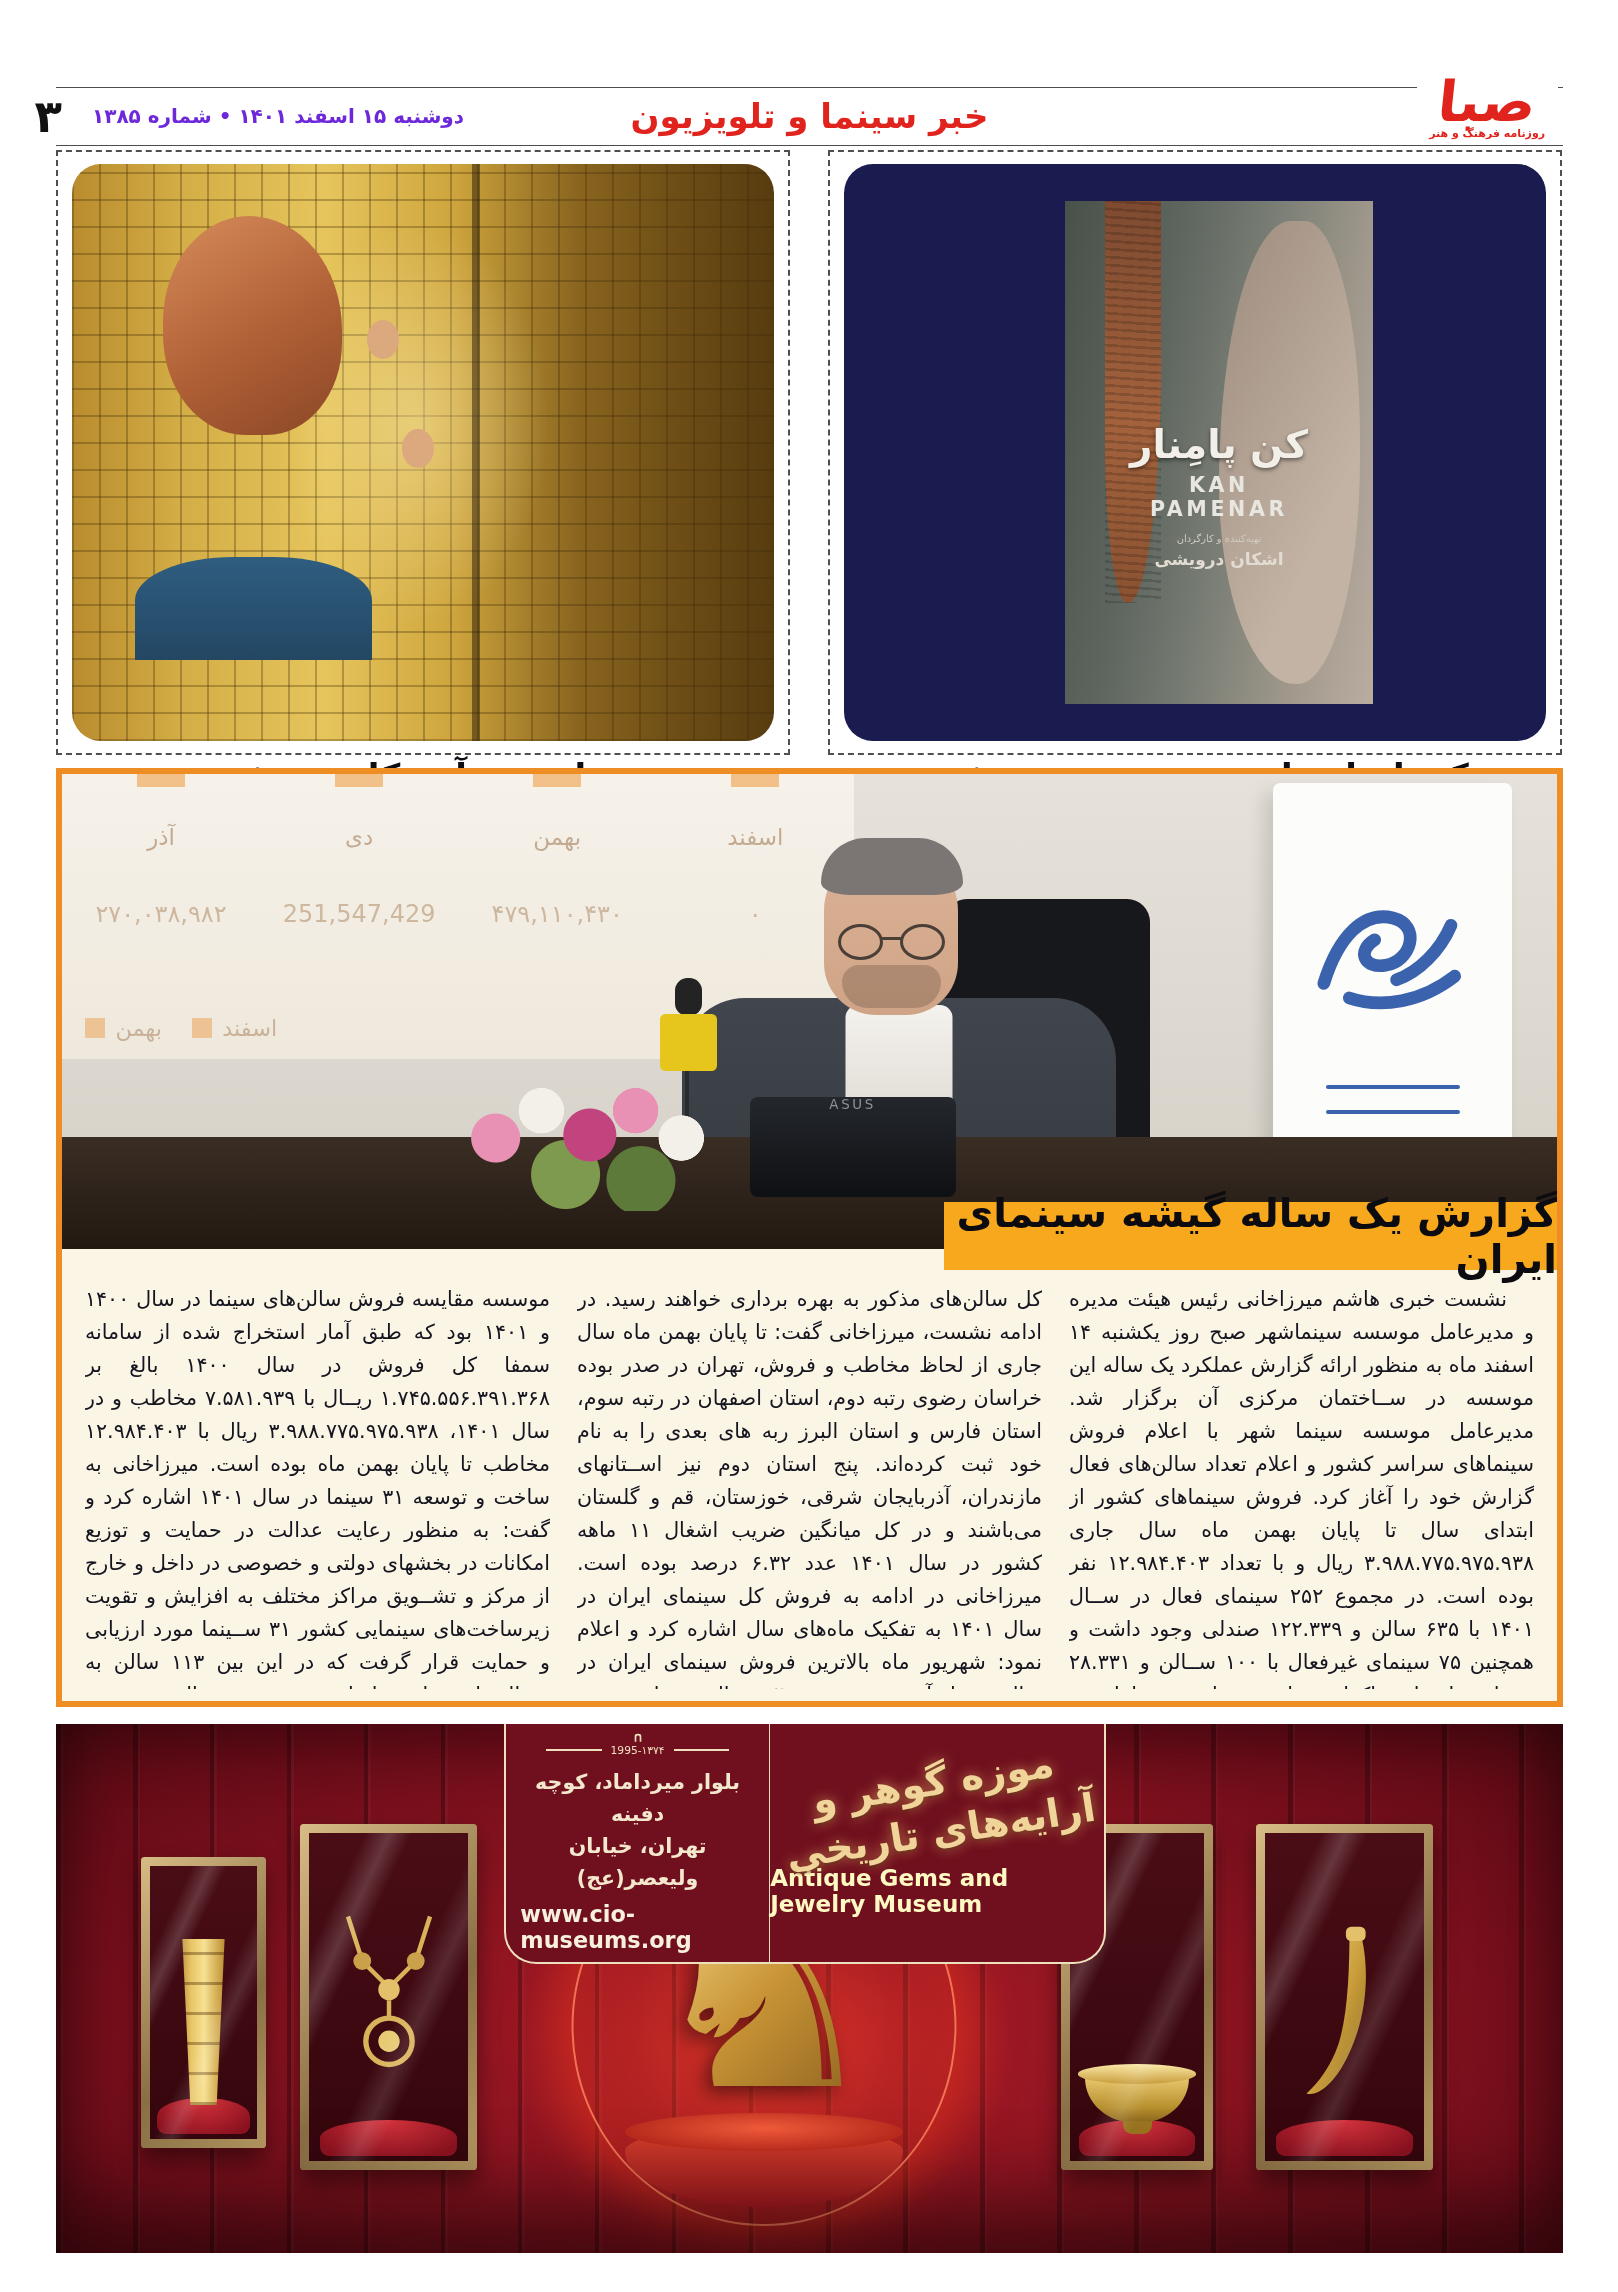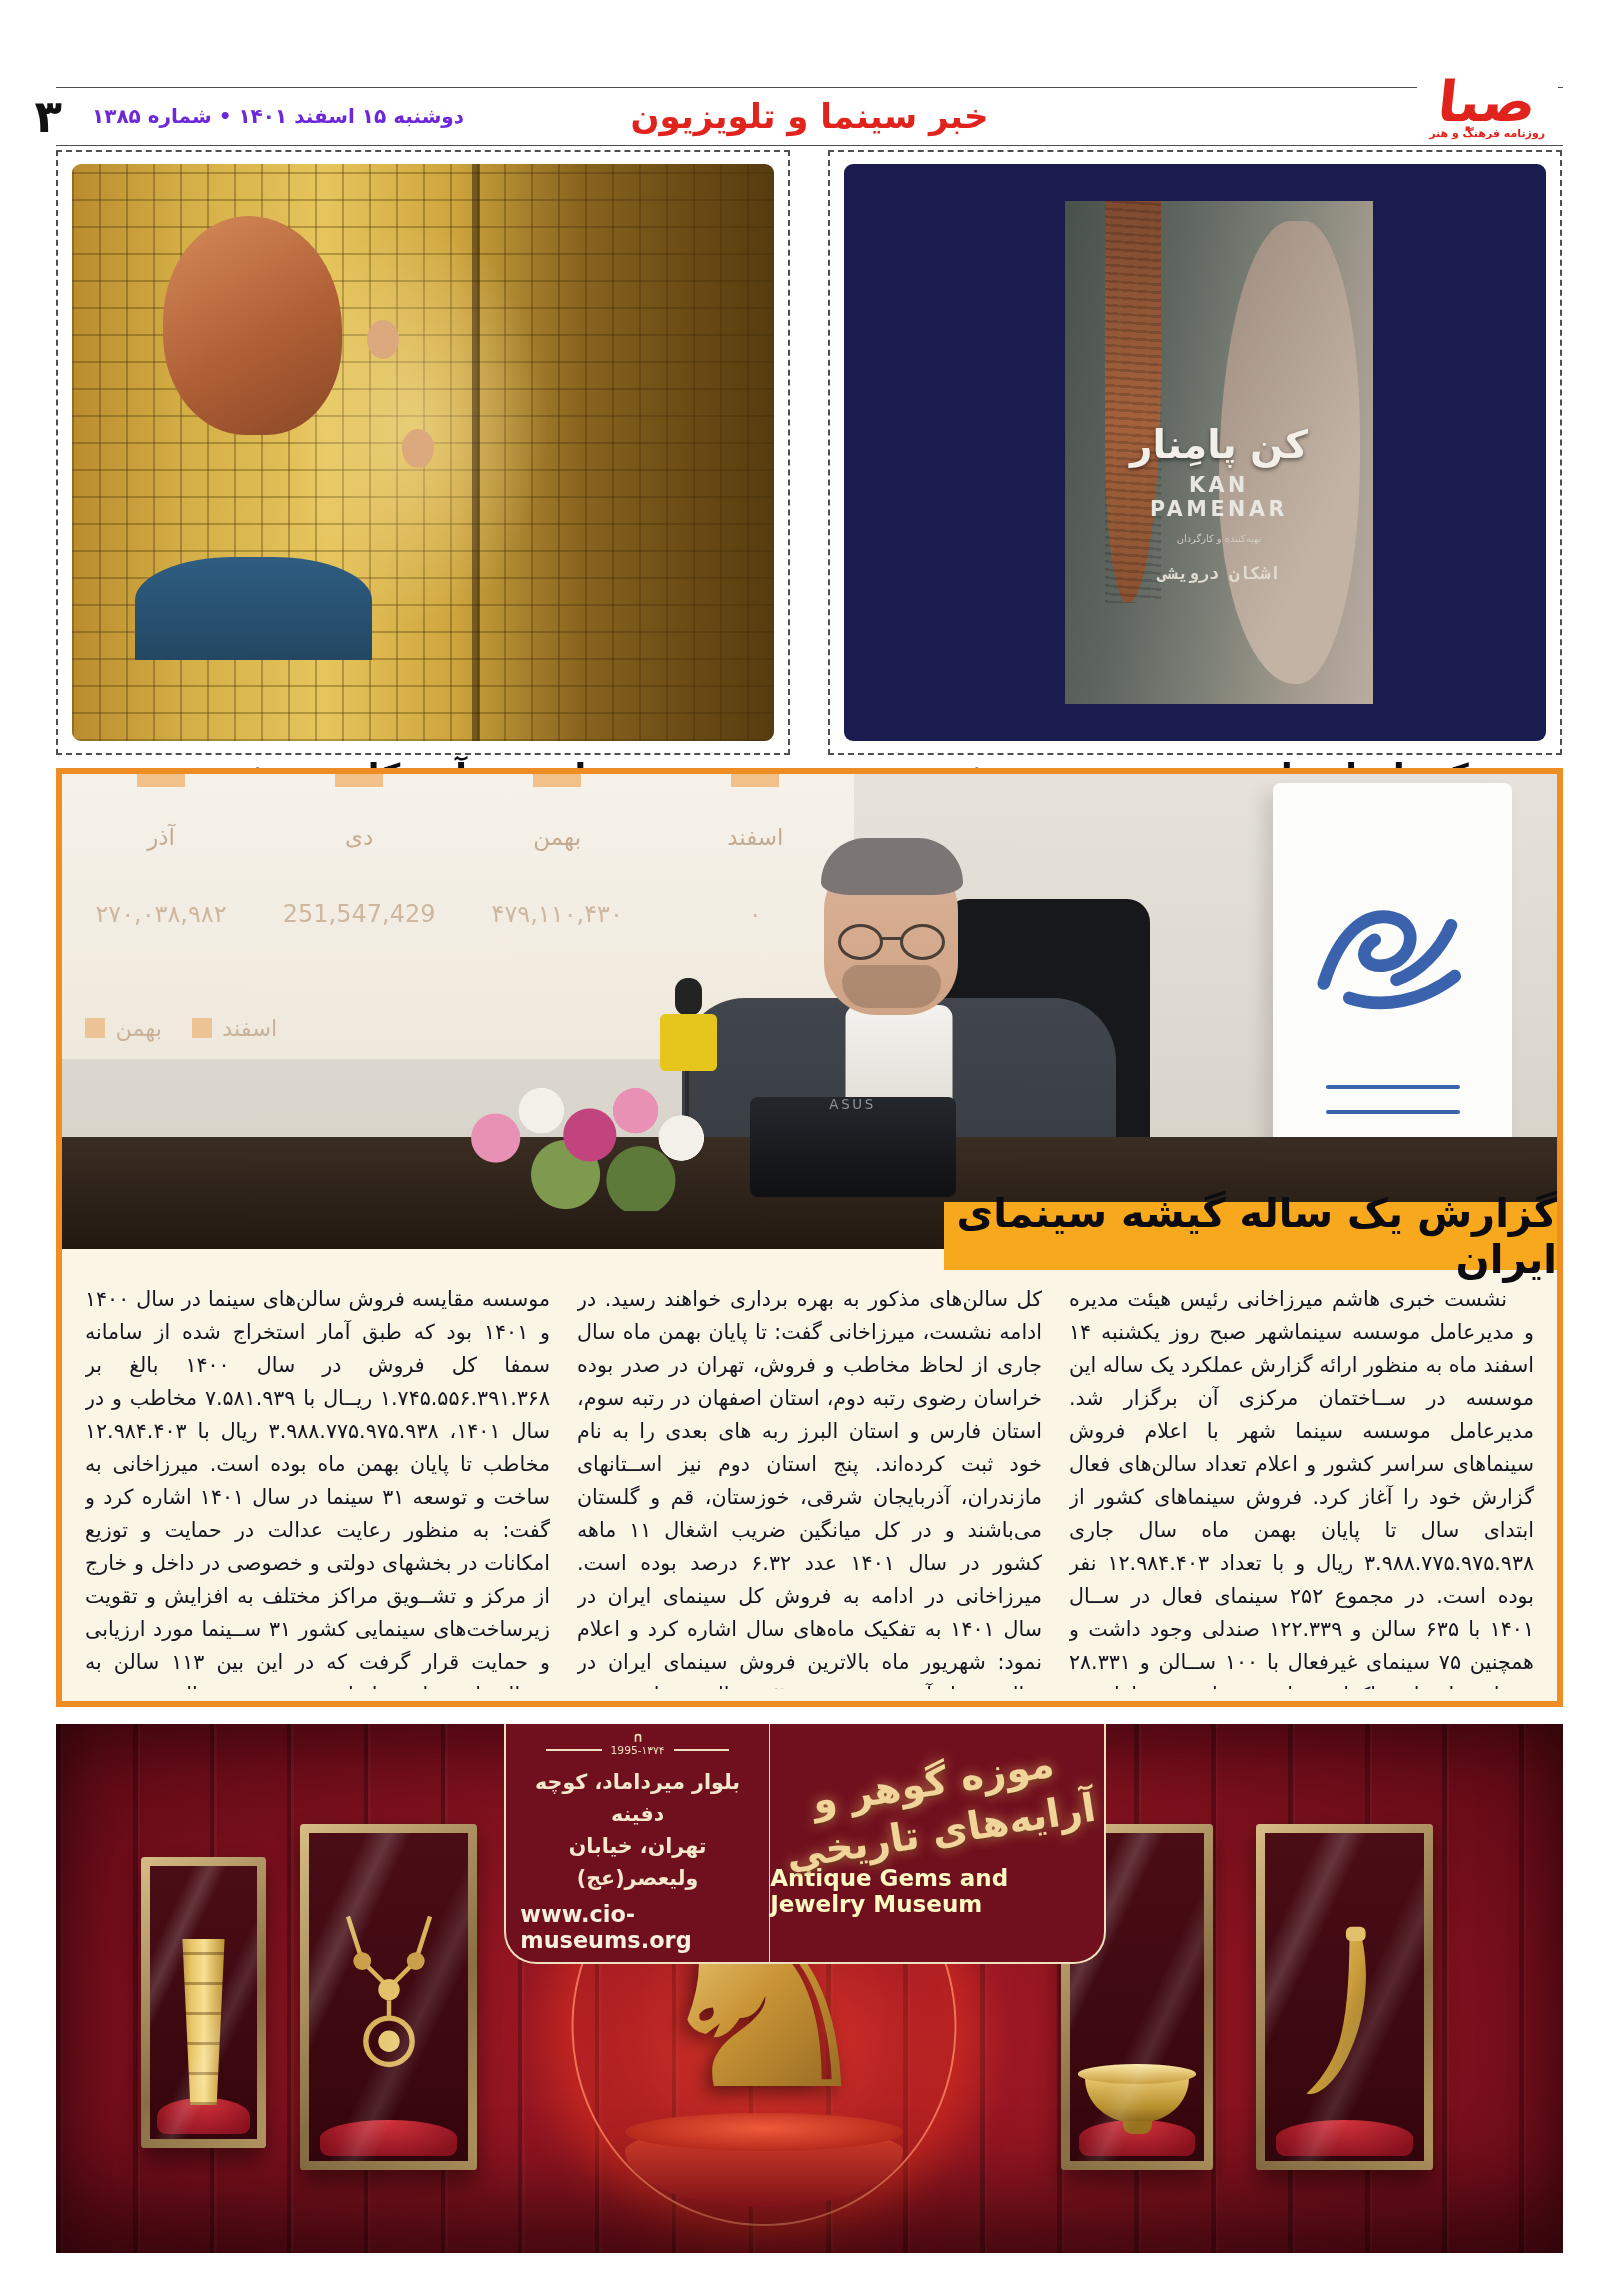--- a/index.html
+++ b/index.html
@@ -17,21 +17,21 @@
     align-items:center; justify-content:center; color:#e0231c; font-size:34px; font-weight:bold; }
   .logo-wrap { position:absolute; right:5.4px; top:-16px; text-align:center; background:#fff; padding:0 12.5px; }
   .logo-text { color:#e0231c; font-size:56px; font-weight:bold; line-height:59px; transform:skewX(-6deg); }
   .logo-tagline { color:#e0231c; font-size:11px; font-weight:bold; margin-top:-3.6px; }
 
   
   .article-box { position:absolute; top:150px; width:734px; height:605px;
     border:2.7px dashed #4f4f4f; background:#fff; padding:11.6px 14.3px; }
   .box-left  { left:56px; }
   .box-right { left:828px; }
-  .article-img { height:287px; border-radius:9px; overflow:hidden; position:relative;padding-left:48px; }
+  .article-img { height:287px; border-radius:29px; overflow:hidden; position:relative;padding-left:48px; }
   .article-title { text-align:center; font-weight:bold; font-size:34px; color:#0d0d14; margin:15px 0 7.2px; }
   .article-body { font-size:21px; line-height:37px; text-align:justify; color:#16161f; text-indent:27px; overflow:hidden; max-height:226px; }
 
   
   .hanas-scene { width:100%; height:100%; position:relative;
     background:linear-gradient(90deg,#b98c2e 0%,#d4ae46 16%,#e6c55c 36%,#cfa63e 54%,#8a651f 72%,#6e4e16 86%,#573c10 100%); }
   .hanas-scene .glass-grid { position:absolute; inset:0;
     background:repeating-linear-gradient(0deg, rgba(60,40,5,.30) 0 1.8px, transparent 1.8px 27px),
                repeating-linear-gradient(90deg, rgba(60,40,5,.30) 0 1.8px, transparent 1.8px 27px); }
   .hanas-scene .frame-line { position:absolute; left:57%; top:0; width:8px; height:100%; background:rgba(40,25,5,.5); }
@@ -51,21 +51,21 @@
   .poster-hair { position:absolute; left:13%; top:0; width:18%; height:80%;
     background:linear-gradient(#7e4a30,#a3623c 55%,#8a5232); border-radius:0 0 60% 40%; }
   .poster-hair:after { content:""; position:absolute; inset:0;
     background:repeating-linear-gradient(4deg, rgba(0,0,0,.16) 0 2.7px, transparent 2.7px 8px); }
   .poster-face { position:absolute; right:4%; top:4%; width:46%; height:92%;
     background:linear-gradient(115deg,#9d8c7e,#c3b3a4 70%); border-radius:52% 40% 45% 55% / 58% 48% 50% 44%; }
   .poster-text { position:absolute; left:18%; top:44%; width:64%; text-align:center; }
   .poster-title-fa { color:#f2efe9; font-size:39px; font-weight:bold; text-shadow:0 1.8px 4.5px rgba(0,0,0,.5); }
   .poster-title-en { direction:ltr; color:#e8e6e0; font-size:20.6px; font-weight:bold; letter-spacing:3.6px; margin-top:5.4px; }
   .poster-credit-role { color:#cfcac2; font-size:9.9px; margin-top:12.5px; }
-  .poster-credit-name { color:#e2dcd2; font-size:17px; font-weight:bold; margin-top:19px;font-family:Liberation Mono, monospace; }
+  .poster-credit-name { color:#e2dcd2; font-size:17px; font-weight:bold; margin-top:5px; }
 
   
   .report-box { position:absolute; left:56px; top:768px; width:1507px; height:939px;
     border:6.3px solid #ee8d23; background:#fbf5e5; }
   .photo { position:absolute; left:0; top:0; width:100%; height:475px; overflow:hidden;
     background:linear-gradient(#e6e2db, #d5d0c6); }
   .slide { position:absolute; left:0; top:0; width:53%; height:285px;
     background:linear-gradient(#f6f2ea,#efe8dc); }
   .slide-cols { display:flex; direction:rtl; padding-top:30px; }
   .slide-col { flex:1; text-align:center; position:relative; }

